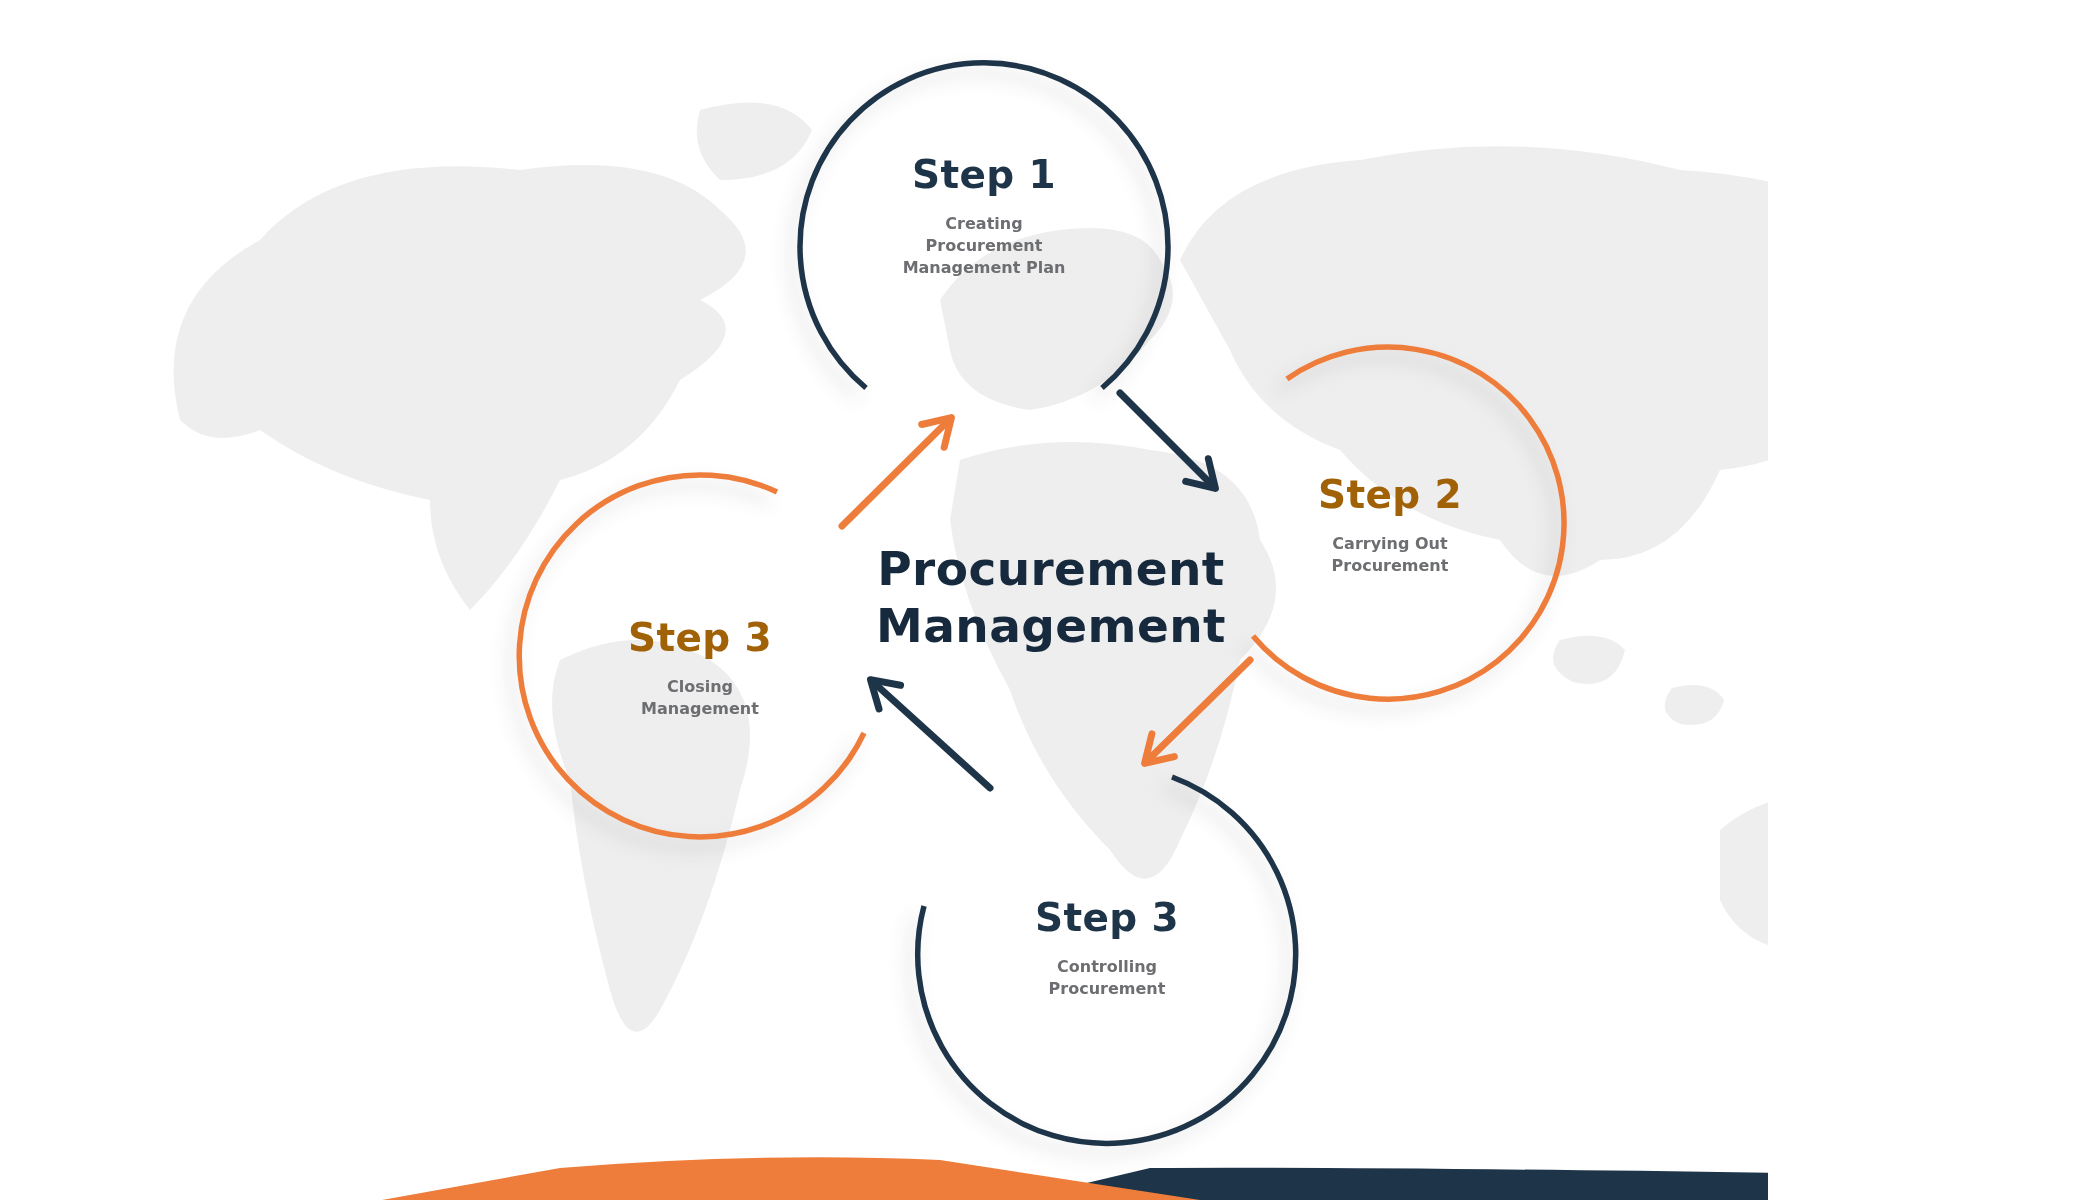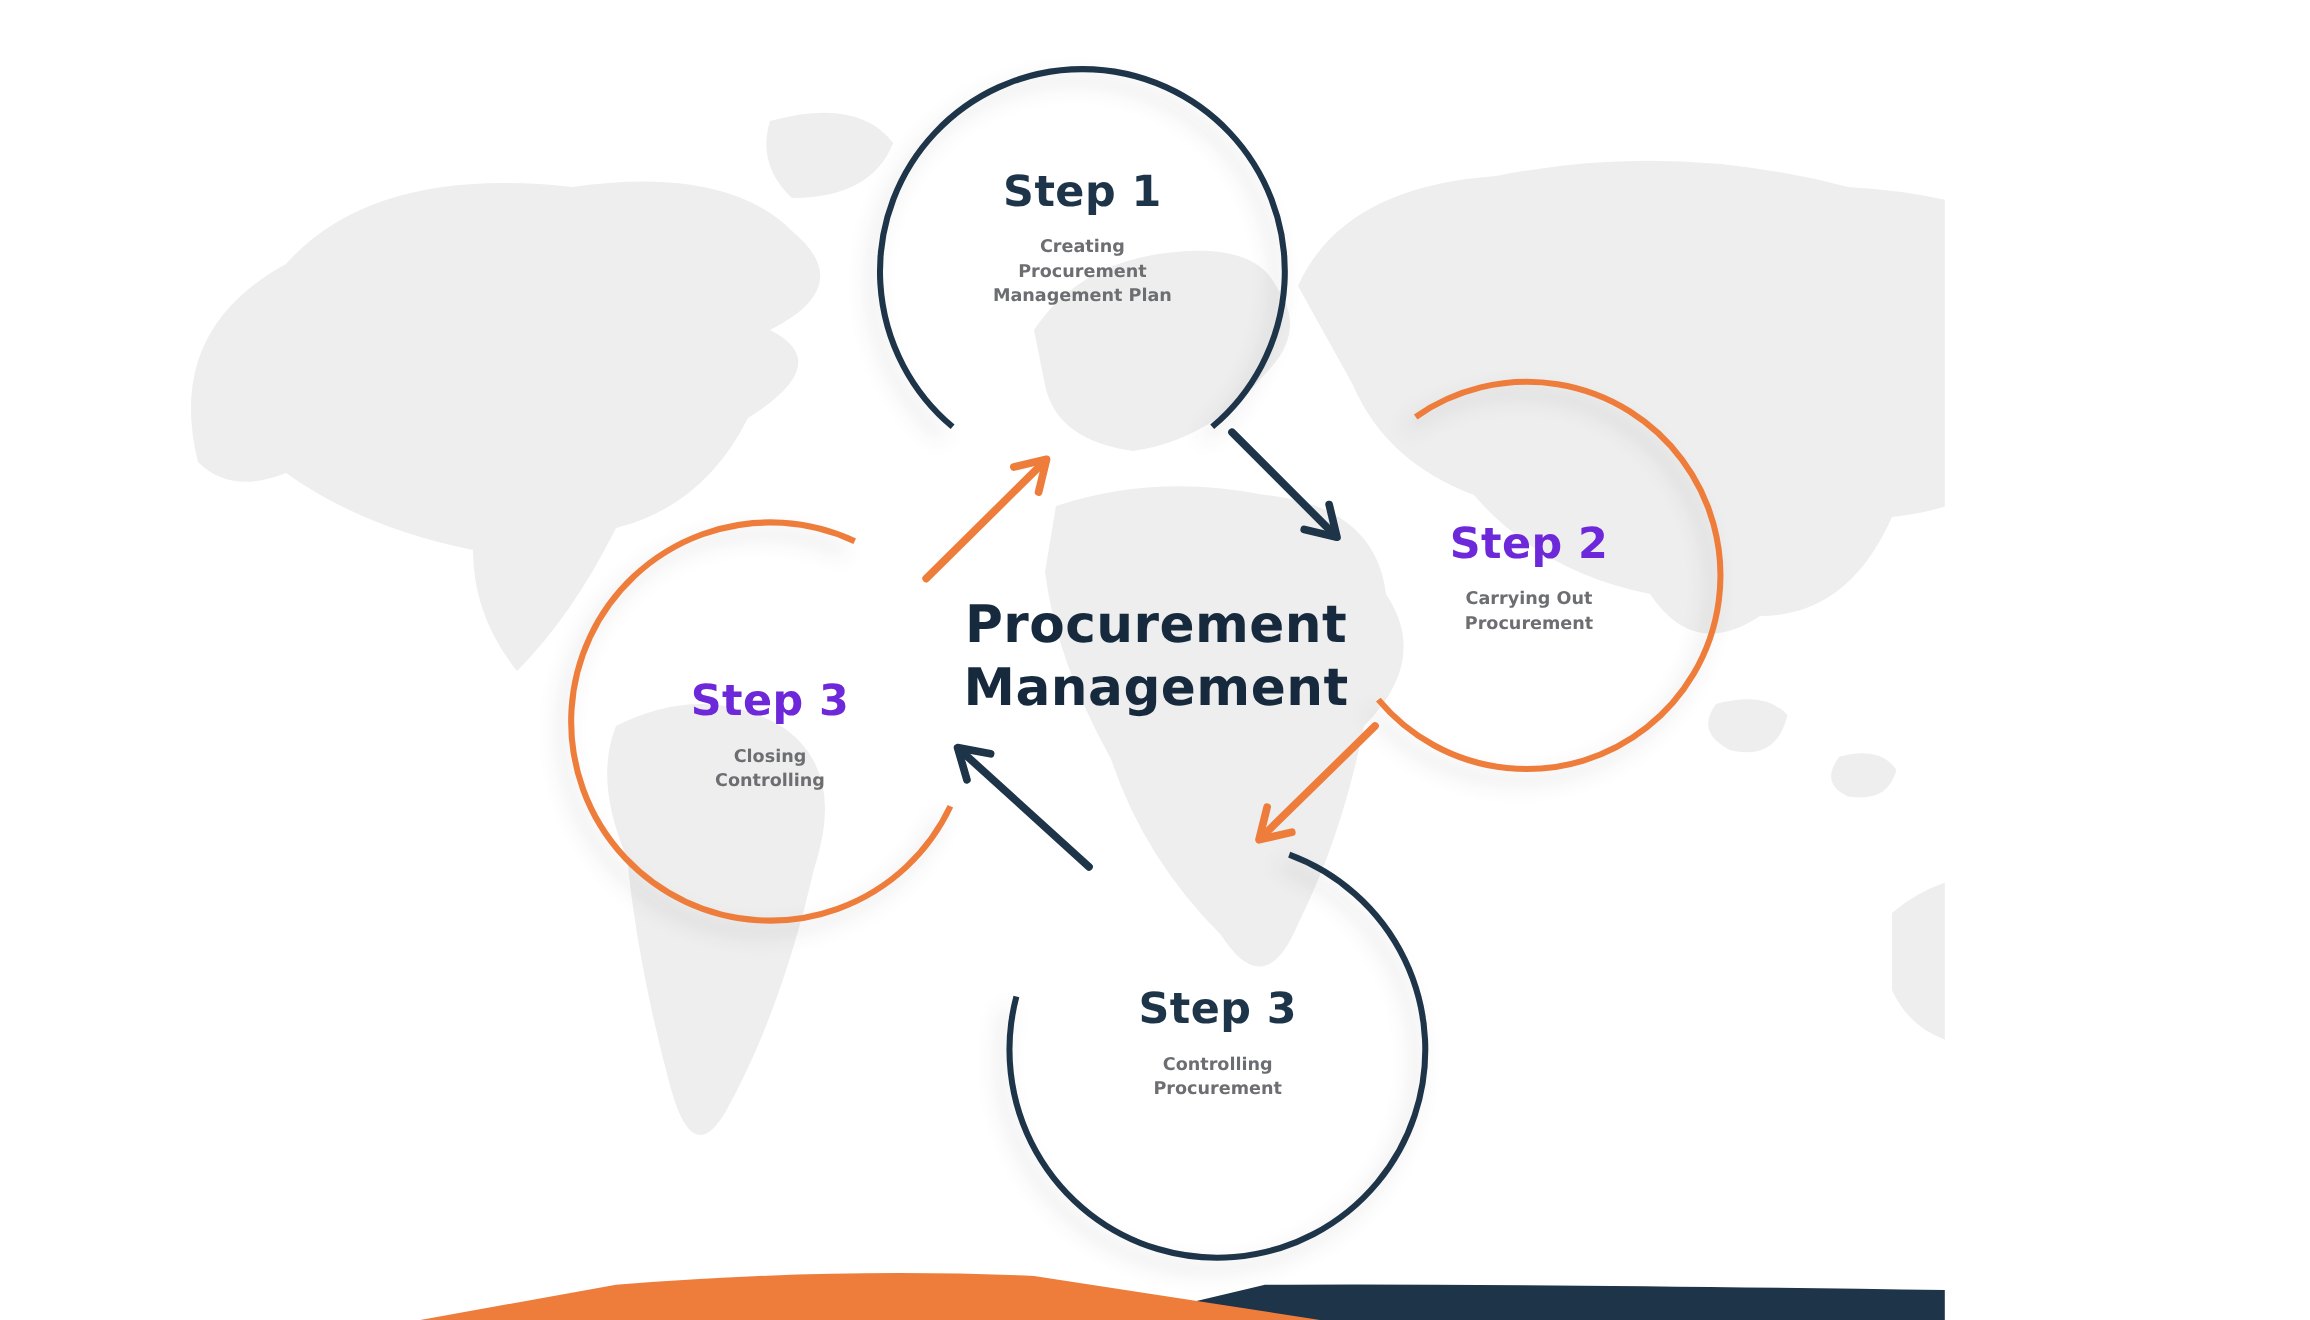--- a/index.html
+++ b/index.html
@@ -26,21 +26,21 @@
 
   
   .label-block {
     position: absolute;
     transform: translate(-50%, -50%);
     text-align: center;
     width: 460px;
   }
   .step-title { font-size: 39px; font-weight: 700; margin-bottom: 16px; letter-spacing: 0.4px; }
   .step-title.navy   { color: #1e3449; }
-  .step-title.orange { color: #6d28d9; }
+  .step-title.orange { color: #a16207; }
   .step-desc {
     font-size: 16px;
     font-weight: 700;
     color: #6d6e71;
     line-height: 1.38;
     white-space: pre-line;
   }
   .center-title {
     position: absolute;
     left: 1051px;
@@ -113,21 +113,21 @@
 
   <div class="label-block" style="left:1390px; top:525px;">
     <div class="step-title orange">Step 2</div>
     <div class="step-desc">Carrying Out
 Procurement</div>
   </div>
 
   <div class="label-block" style="left:700px; top:668px;">
     <div class="step-title orange">Step 3</div>
     <div class="step-desc">Closing
-Controlling</div>
+Management</div>
   </div>
 
   <div class="label-block" style="left:1107px; top:948px;">
     <div class="step-title navy">Step 3</div>
     <div class="step-desc">Controlling
 Procurement</div>
   </div>
 
   <div class="center-title">Procurement
 Management</div>

